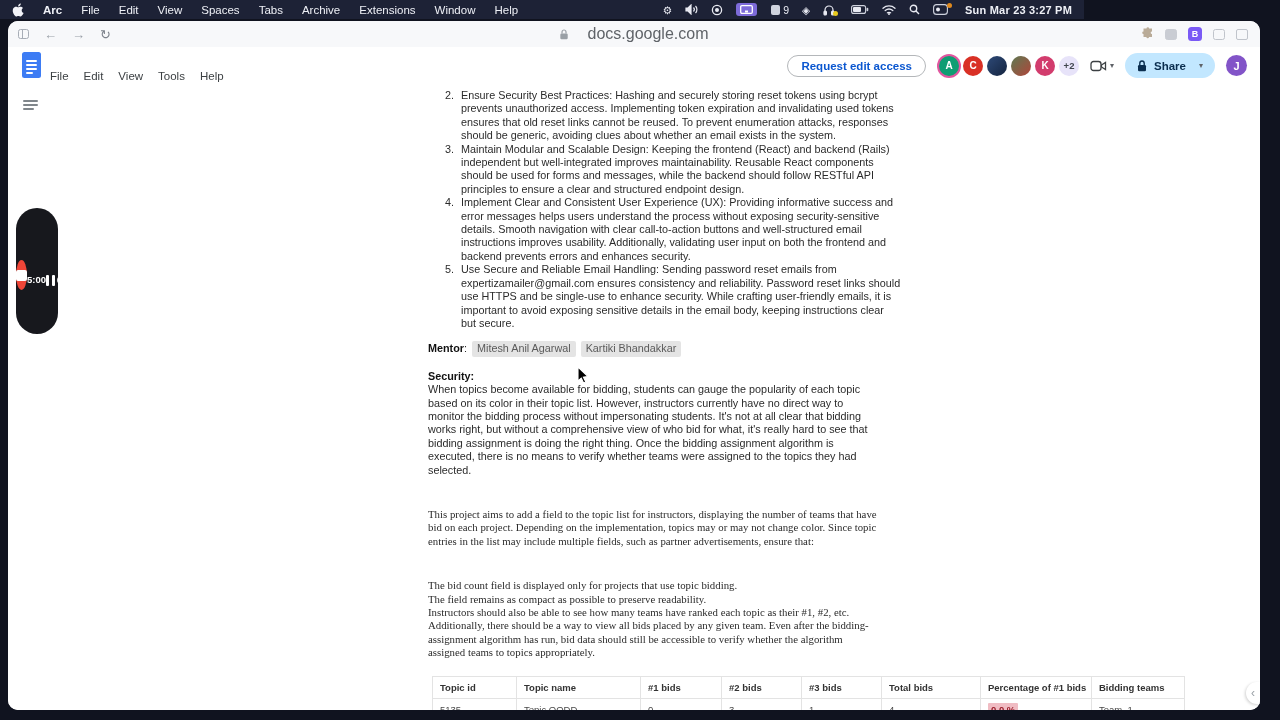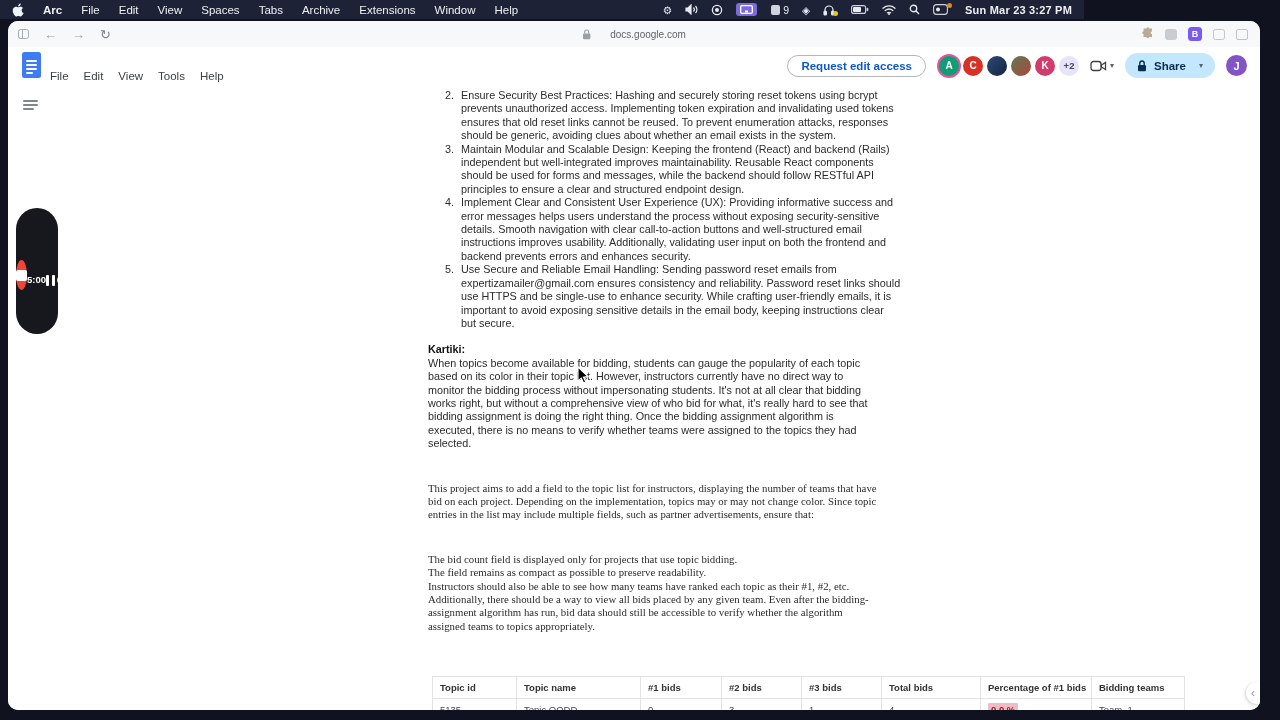--- a/index.html
+++ b/index.html
@@ -25,21 +25,21 @@
   
   .window { position:absolute; left:8px; top:21px; width:1252px; height:689px;
     background:#fff; border-radius:10px; overflow:hidden; }
 
   .toolbar { height:26px; background:#f7f8fa; position:relative;
     display:flex; align-items:center; color:#9aa0a8; }
   .tb-left { display:flex; align-items:center; gap:15px; padding-left:10px; font-size:13px; }
   .tb-sq { width:11px; height:10px; border:1.4px solid #a7adb6; border-radius:2.5px; position:relative; }
   .tb-sq::after { content:""; position:absolute; left:2.5px; top:0; bottom:0; width:1.4px; background:#a7adb6; }
   .tb-url { position:absolute; left:50%; top:0; height:100%; transform:translateX(-50%);
-    display:flex; align-items:center; gap:19px; font-size:10px; color:#5f6368; }
+    display:flex; align-items:center; gap:19px; font-size:16px; color:#5f6368; }
   .tb-right { position:absolute; right:12px; top:0; height:100%; display:flex; align-items:center; gap:11px; }
   .ext-b { width:14px; height:14px; background:#7a5af5; border-radius:3.5px; color:#fff;
     font-size:9px; font-weight:700; display:flex; align-items:center; justify-content:center; }
   .grey-box { width:12px; height:11px; border:1.4px solid #c0c4cb; border-radius:2.5px; }
   .grey-box.fill { background:#c9ccd3; border-color:#c9ccd3; }
 
   
   .docs-header { height:41px; background:#fff; position:relative; }
   .gdoc-icon { position:absolute; left:14px; top:5px; width:19px; height:26px;
     background:#3d7cf4; border-radius:2.5px; }
@@ -299,22 +299,27 @@
       <div class="li">
         <span class="num">4.</span>
         <span class="txt">Implement Clear and Consistent User Experience (UX): Providing informative success and error messages helps users understand the process without exposing security-sensitive details. Smooth navigation with clear call-to-action buttons and well-structured email instructions improves usability. Additionally, validating user input on both the frontend and backend prevents errors and enhances security.</span>
       </div>
       <div class="li">
         <span class="num">5.</span>
         <span class="txt">Use Secure and Reliable Email Handling: Sending password reset emails from expertizamailer@gmail.com ensures consistency and reliability. Password reset links should use HTTPS and be single-use to enhance security. While crafting user-friendly emails, it is important to avoid exposing sensitive details in the email body, keeping instructions clear but secure.</span>
       </div>
 
 
-
-      <div class="ovw">Kartiki:</div>
+      <div class="mentor-row">
+        <span><span class="mentor-lbl">Mentor</span><span>:</span></span>
+        <span class="chip">Mitesh Anil Agarwal</span>
+        <span class="chip">Kartiki Bhandakkar</span>
+      </div>
+
+      <div class="ovw">Security:</div>
       <div class="para">When topics become available for bidding, students can gauge the popularity of each topic based on its color in their topic list. However, instructors currently have no direct way to monitor the bidding process without impersonating students. It's not at all clear that bidding works right, but without a comprehensive view of who bid for what, it's really hard to see that bidding assignment is doing the right thing.  Once the bidding assignment algorithm is executed, there is no means to verify whether teams were assigned to the topics they had selected.</div>
       <div class="para gap14">This project aims to add a field to the topic list for instructors, displaying the number of teams that have bid on each project. Depending on the implementation, topics may or may not change color. Since topic entries in the list may include multiple fields, such as partner advertisements, ensure that:</div>
 
       <div class="gap14">
         <div class="para">The bid count field is displayed only for projects that use topic bidding.</div>
         <div class="para">The field remains as compact as possible to preserve readability.</div>
         <div class="para">Instructors should also be able to see how many teams have ranked each topic as their #1, #2, etc.</div>
         <div class="para">Additionally, there should be a way to view all bids placed by any given team. Even after the bidding-assignment algorithm has run, bid data should still be accessible to verify whether the algorithm assigned teams to topics appropriately.</div>
       </div>
 

